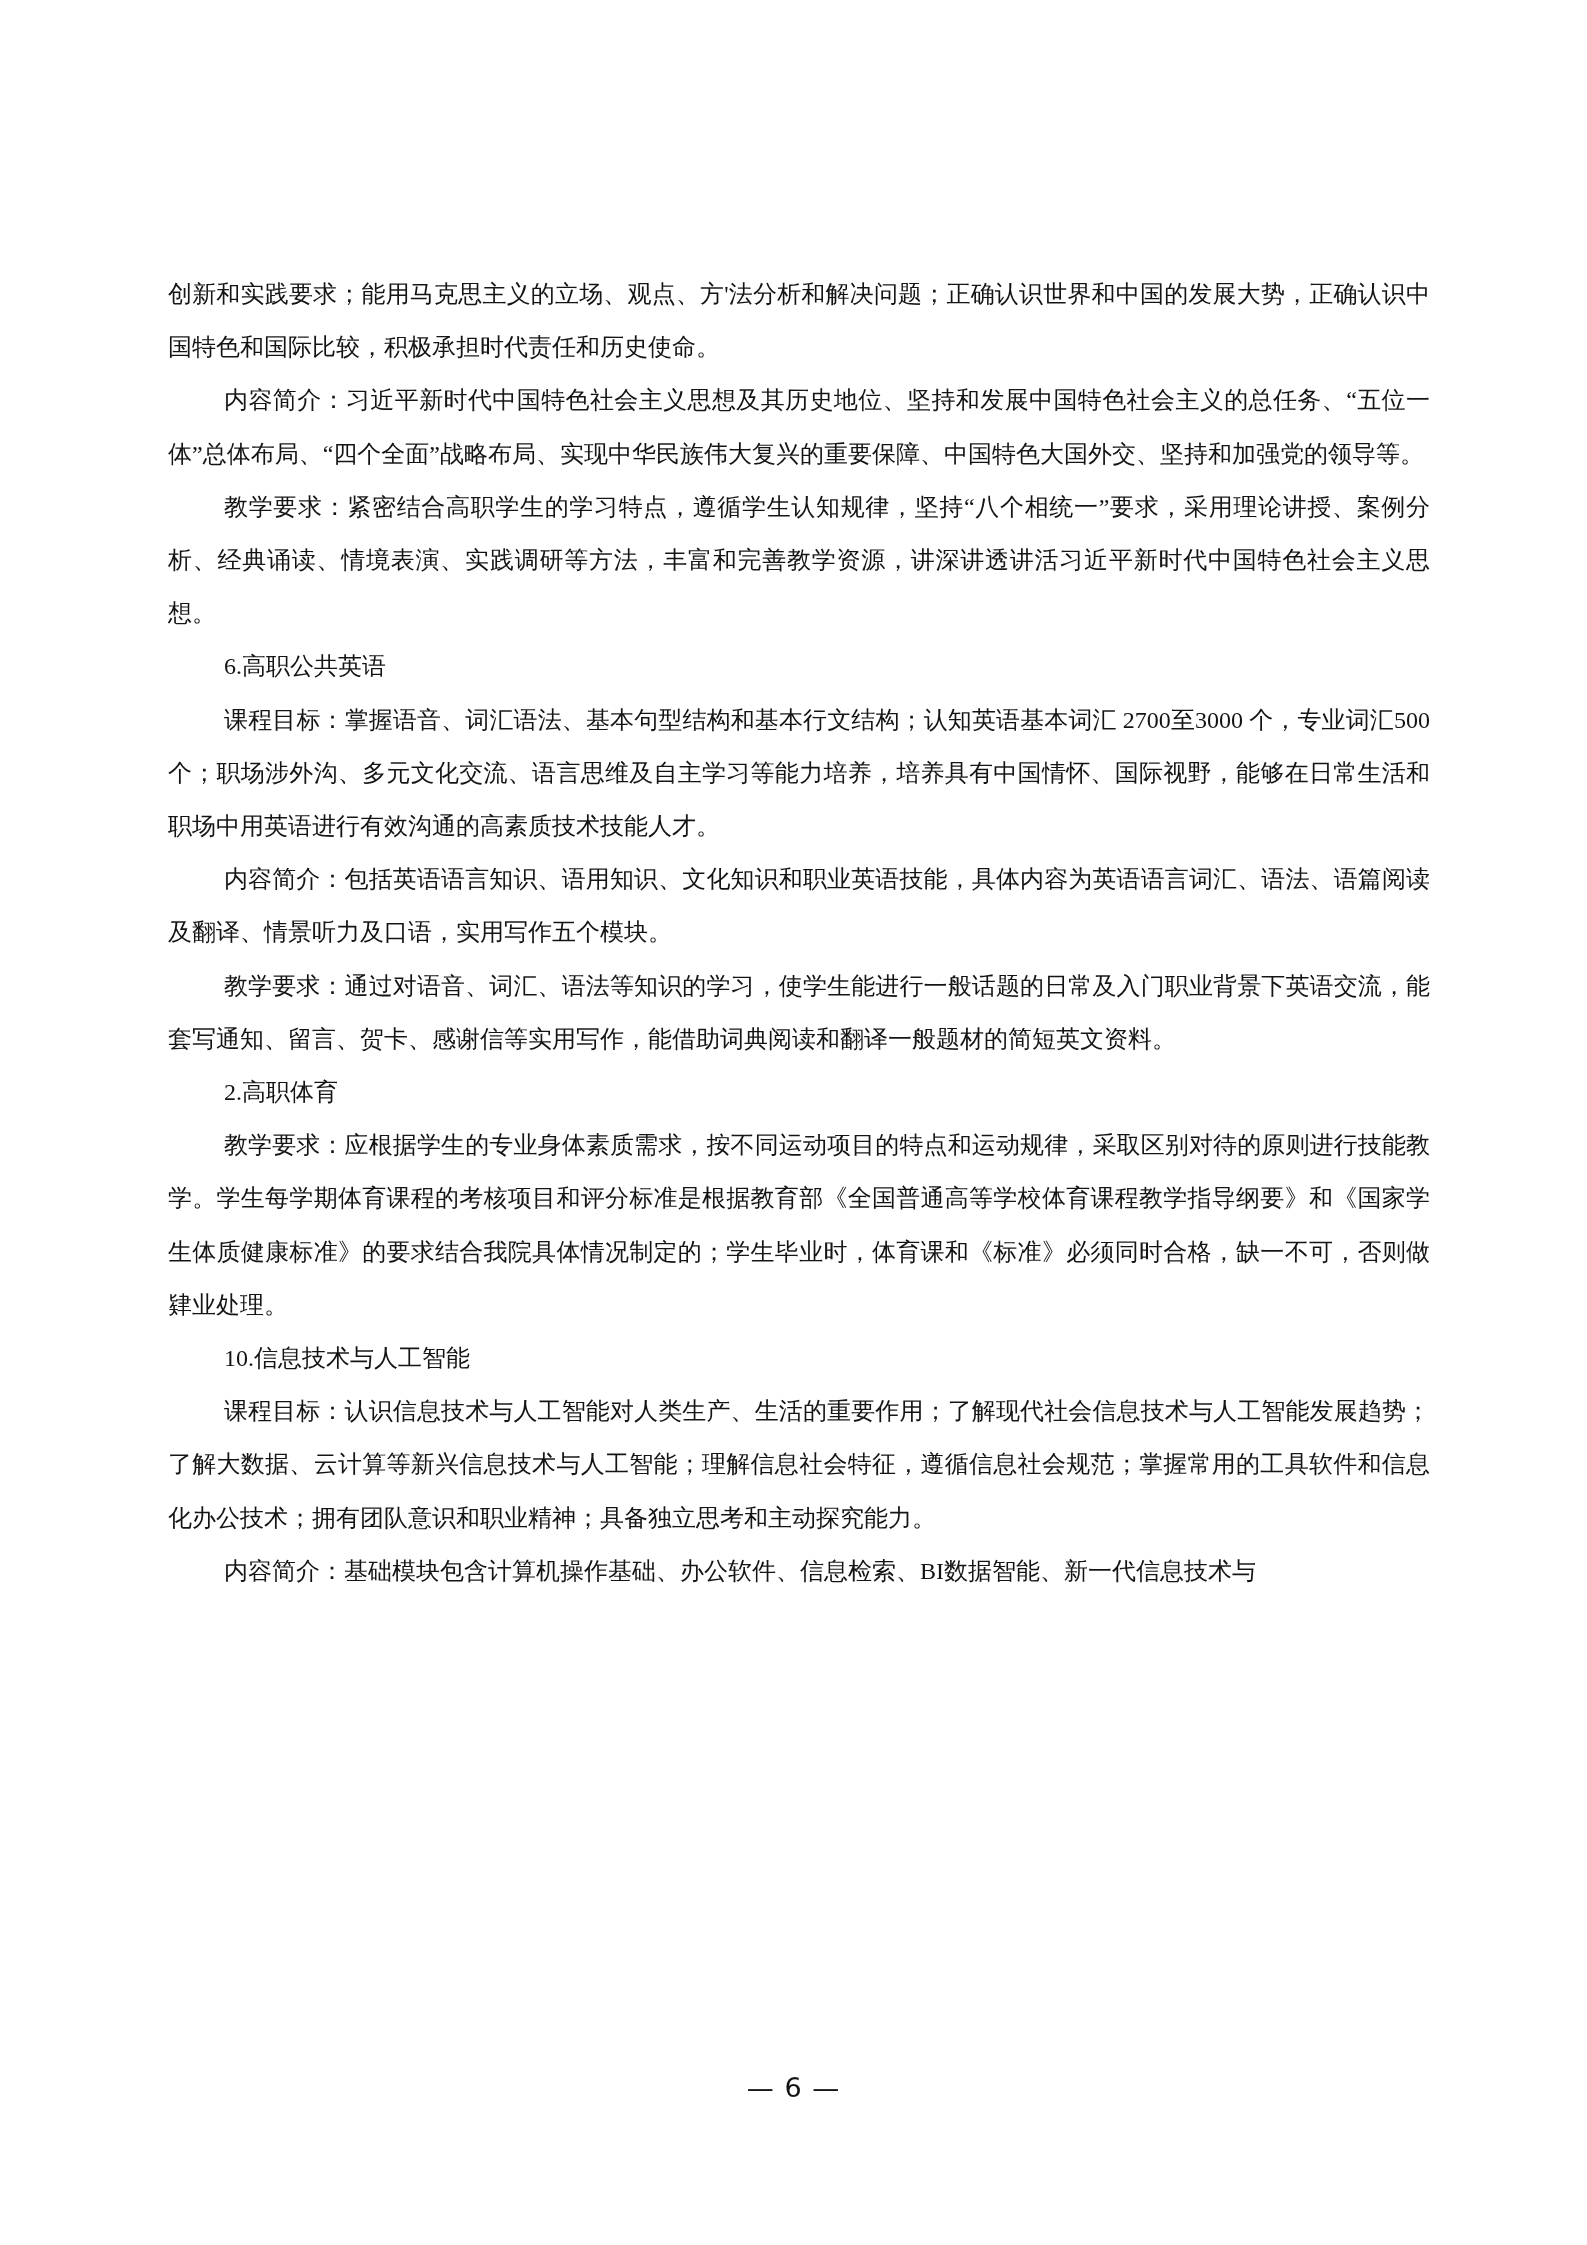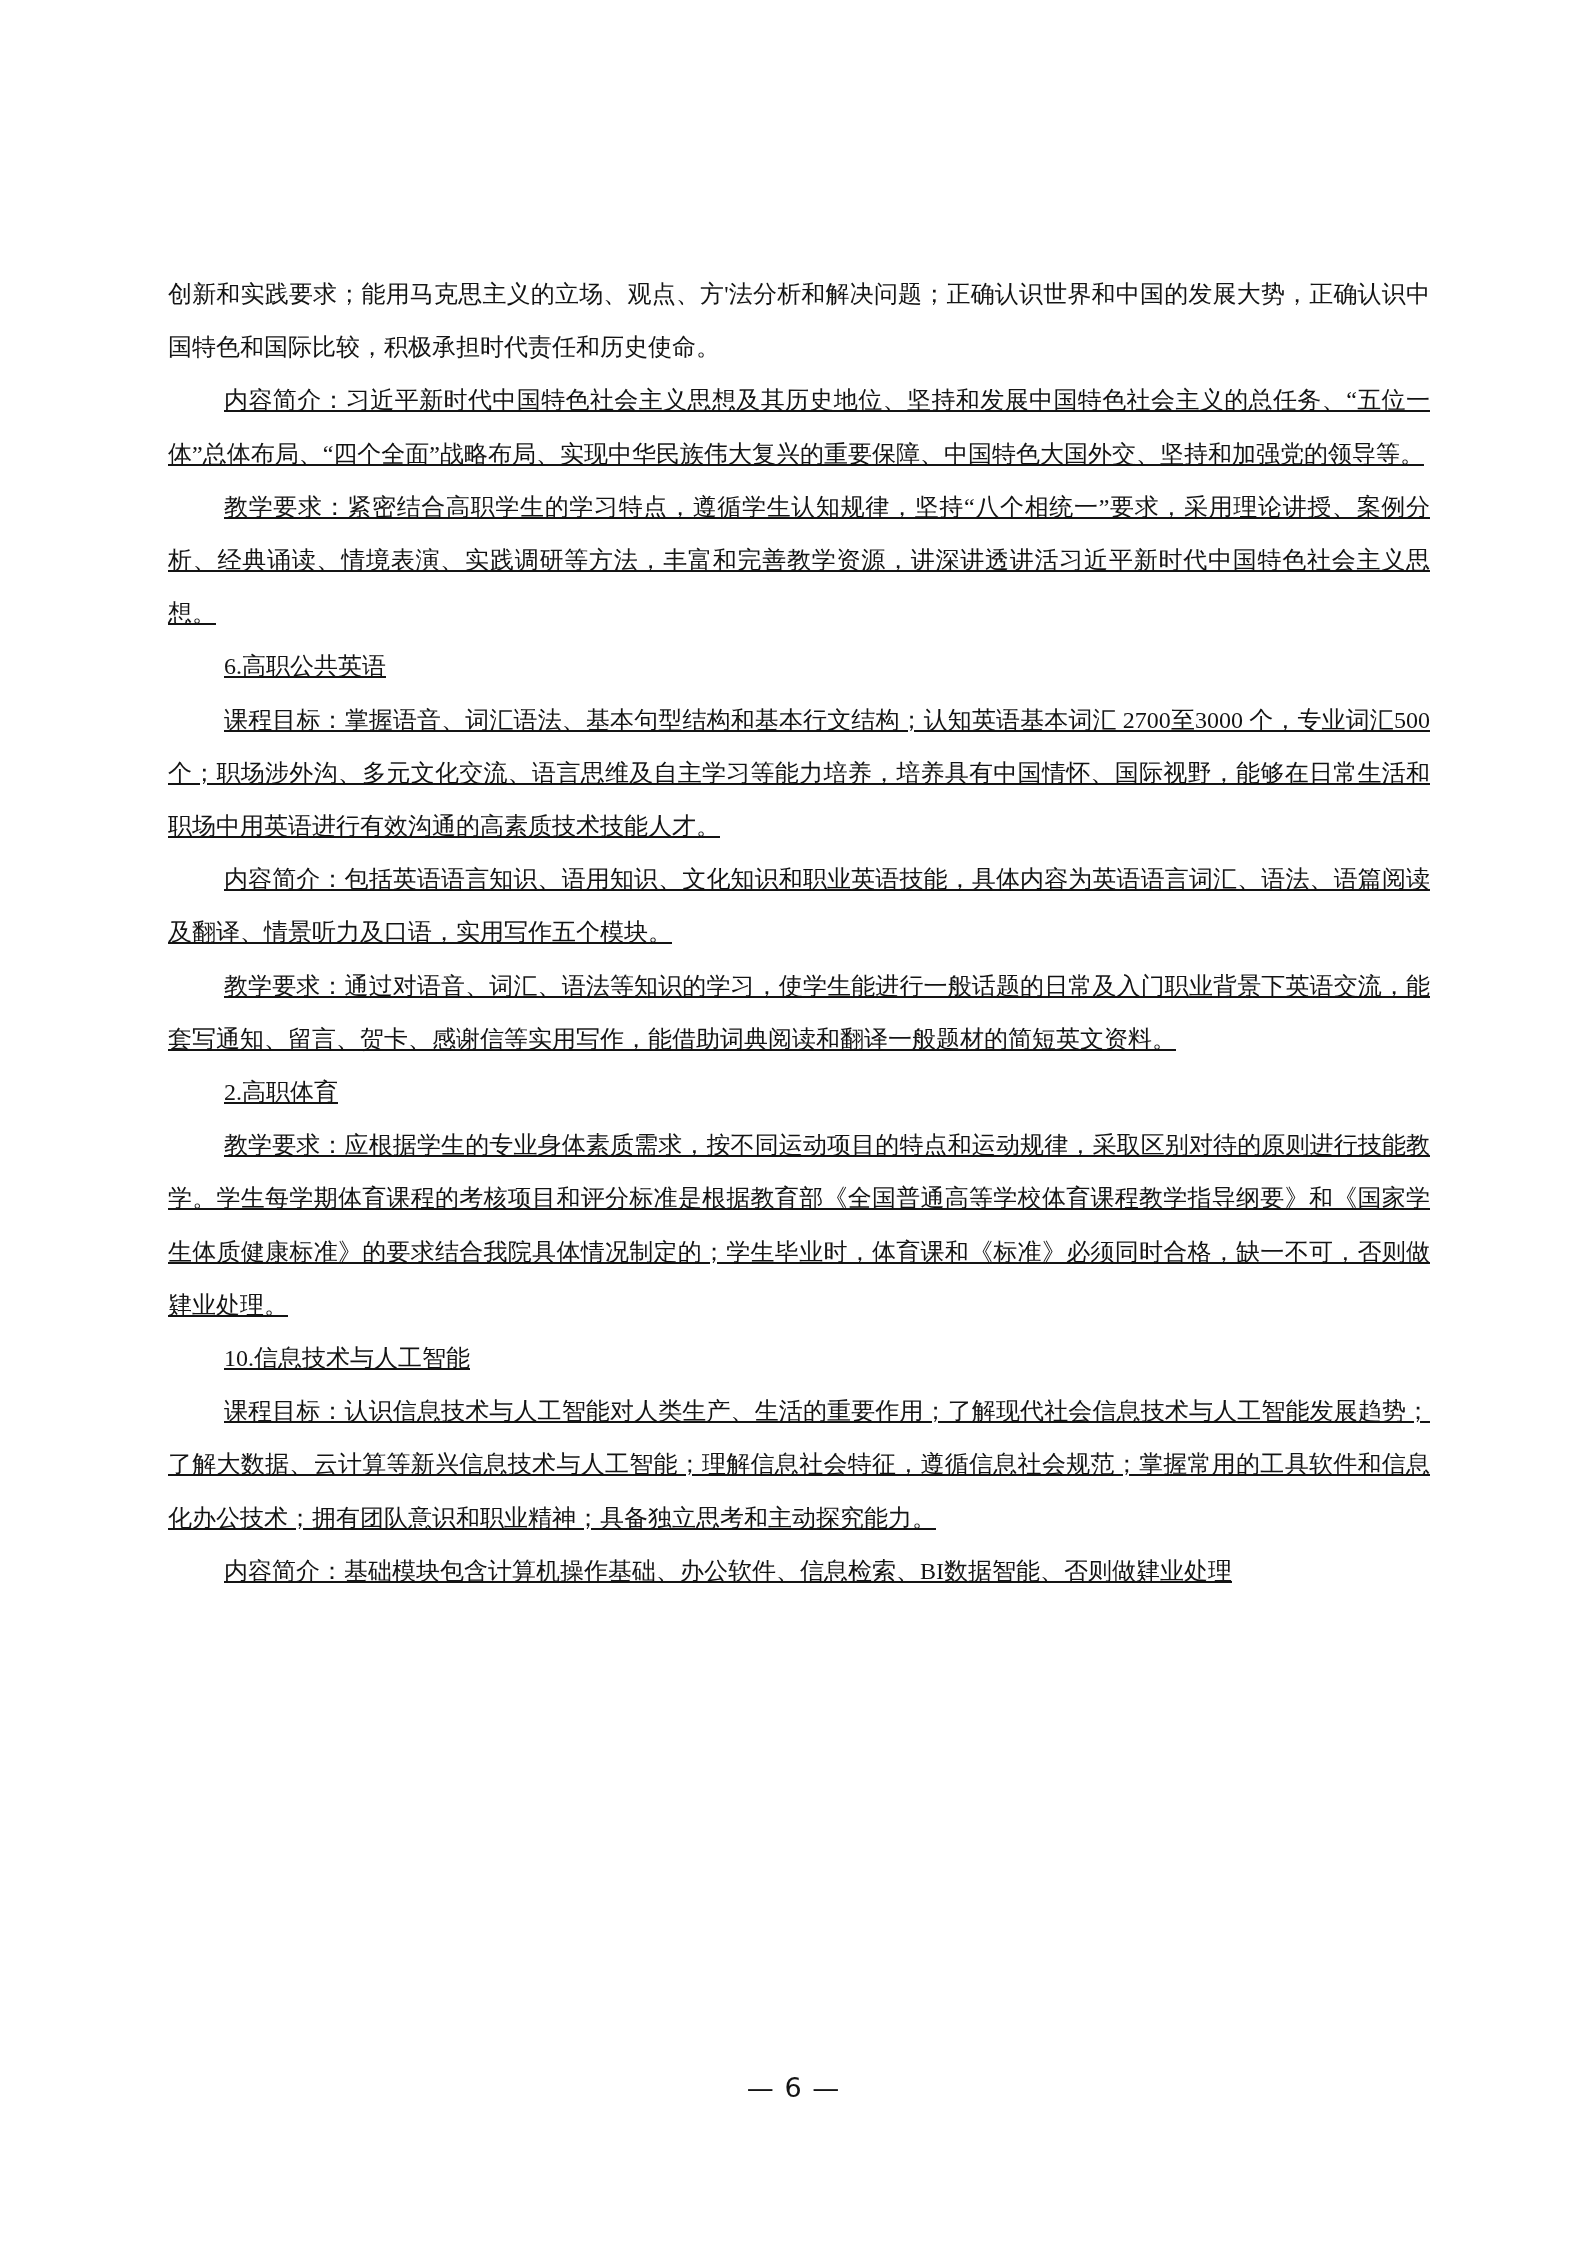--- a/index.html
+++ b/index.html
@@ -19,21 +19,21 @@
     width:1262px;
     font-size:24px;
     line-height:53.2px;
   }
   .para{
     margin:0;
     text-align:justify;
     text-align-last:left;
     word-break:break-all;
   }
-  .para.indent{ text-indent:56px;text-decoration:underline; }
+  .para.indent{ text-indent:56px; }
   .footer{
     position:absolute;
     left:0;
     right:0;
     top:2072px;
     text-align:center;
     font-family:"DejaVu Sans","Liberation Sans",sans-serif;
     font-size:27px;
     color:#141414;
     letter-spacing:1px;
@@ -48,18 +48,18 @@
       <p class="para indent">内容简介：习近平新时代中国特色社会主义思想及其历史地位、坚持和发展中国特色社会主义的总任务、“五位一体”总体布局、“四个全面”战略布局、实现中华民族伟大复兴的重要保障、中国特色大国外交、坚持和加强党的领导等。</p>
       <p class="para indent">教学要求：紧密结合高职学生的学习特点，遵循学生认知规律，坚持“八个相统一”要求，采用理论讲授、案例分析、经典诵读、情境表演、实践调研等方法，丰富和完善教学资源，讲深讲透讲活习近平新时代中国特色社会主义思想。</p>
       <p class="para indent">6.高职公共英语</p>
       <p class="para indent">课程目标：掌握语音、词汇语法、基本句型结构和基本行文结构；认知英语基本词汇 2700至3000 个，专业词汇500个；职场涉外沟、多元文化交流、语言思维及自主学习等能力培养，培养具有中国情怀、国际视野，能够在日常生活和职场中用英语进行有效沟通的高素质技术技能人才。</p>
       <p class="para indent">内容简介：包括英语语言知识、语用知识、文化知识和职业英语技能，具体内容为英语语言词汇、语法、语篇阅读及翻译、情景听力及口语，实用写作五个模块。</p>
       <p class="para indent">教学要求：通过对语音、词汇、语法等知识的学习，使学生能进行一般话题的日常及入门职业背景下英语交流，能套写通知、留言、贺卡、感谢信等实用写作，能借助词典阅读和翻译一般题材的简短英文资料。</p>
       <p class="para indent">2.高职体育</p>
       <p class="para indent">教学要求：应根据学生的专业身体素质需求，按不同运动项目的特点和运动规律，采取区别对待的原则进行技能教学。学生每学期体育课程的考核项目和评分标准是根据教育部《全国普通高等学校体育课程教学指导纲要》和《国家学生体质健康标准》的要求结合我院具体情况制定的；学生毕业时，体育课和《标准》必须同时合格，缺一不可，否则做肄业处理。</p>
       <p class="para indent">10.信息技术与人工智能</p>
       <p class="para indent">课程目标：认识信息技术与人工智能对人类生产、生活的重要作用；了解现代社会信息技术与人工智能发展趋势；了解大数据、云计算等新兴信息技术与人工智能；理解信息社会特征，遵循信息社会规范；掌握常用的工具软件和信息化办公技术；拥有团队意识和职业精神；具备独立思考和主动探究能力。</p>
-      <p class="para indent">内容简介：基础模块包含计算机操作基础、办公软件、信息检索、BI数据智能、否则做肄业处理</p>
+      <p class="para indent">内容简介：基础模块包含计算机操作基础、办公软件、信息检索、BI数据智能、新一代信息技术与</p>
     </main>
   <footer class="footer">
     <span>— 6 —</span>
   </footer>
 </div>
 
 </body></html>

